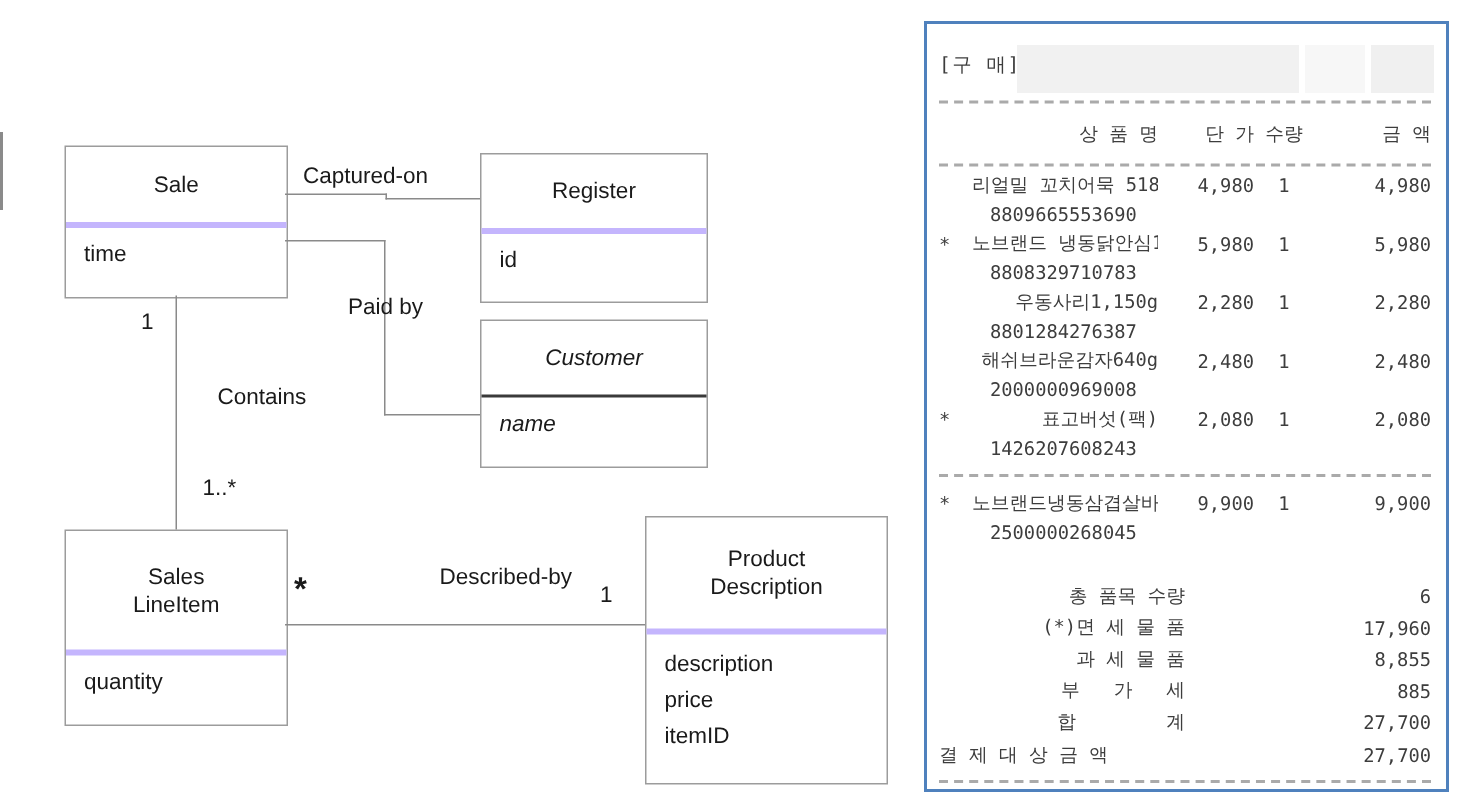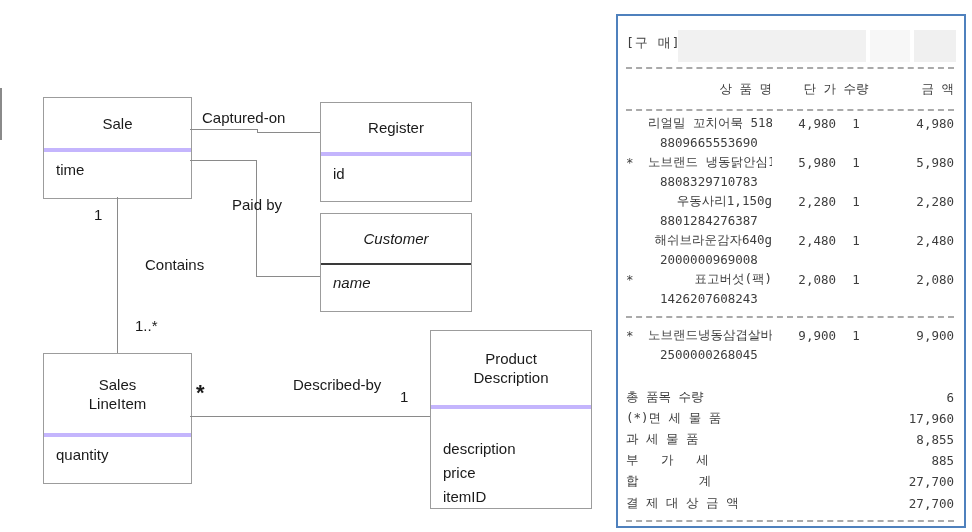--- a/index.html
+++ b/index.html
@@ -28,21 +28,21 @@
   .r-cols{display:flex;align-items:center;height:34px;}
   .r-row{display:flex;align-items:center;height:19px;margin-top:2px;}
   .c-star{flex:0 0 22px;text-align:left;}
   .c-name{flex:1 1 auto;text-align:right;white-space:nowrap;overflow:hidden;}
   .c-unit{flex:0 0 64px;text-align:right;}
   .c-qty{flex:0 0 40px;text-align:center;}
   .c-amt{flex:0 0 78px;text-align:right;}
   .r-barcode{display:flex;height:18px;align-items:center;}
   .bc-pad{flex:0 0 34px;}
   .sum-row{display:flex;align-items:center;height:21px;}
-  .sum-label{flex:1 1 auto;text-align:left;padding-right:84px;white-space:pre;}
+  .sum-label{flex:1 1 auto;text-align:right;padding-right:84px;white-space:pre;}
   .sum-val{flex:0 0 80px;text-align:right;}
   .tot-row{display:flex;align-items:center;height:22px;}
   .tot-label{flex:1 1 auto;text-align:left;white-space:pre;}
   .tot-val{flex:0 0 80px;text-align:right;}
 
   .edge-mark{position:absolute;left:0;top:88px;width:2px;height:52px;background:#8a8a8a;}
 </style>
 </head>
 <body>
 
@@ -66,21 +66,21 @@
   </div>
 
   <div class="uml-box" style="left:43px;top:353px;width:147px;height:129px;">
     <div class="uml-title" style="height:79px;flex-direction:column;">
       <span>Sales</span>
       <span>LineItem</span>
     </div>
     <div class="uml-attrs">quantity</div>
   </div>
 
-  <div class="uml-box" style="left:430px;top:330px;width:160px;height:177px;gap:20px;">
+  <div class="uml-box" style="left:430px;top:344px;width:160px;height:177px;">
     <div class="uml-title" style="height:74px;flex-direction:column;">
       <span>Product</span>
       <span>Description</span>
     </div>
     <div class="uml-attrs" style="padding-top:8px;">
       <div>description</div>
       <div>price</div>
       <div>itemID</div>
     </div>
   </div>

